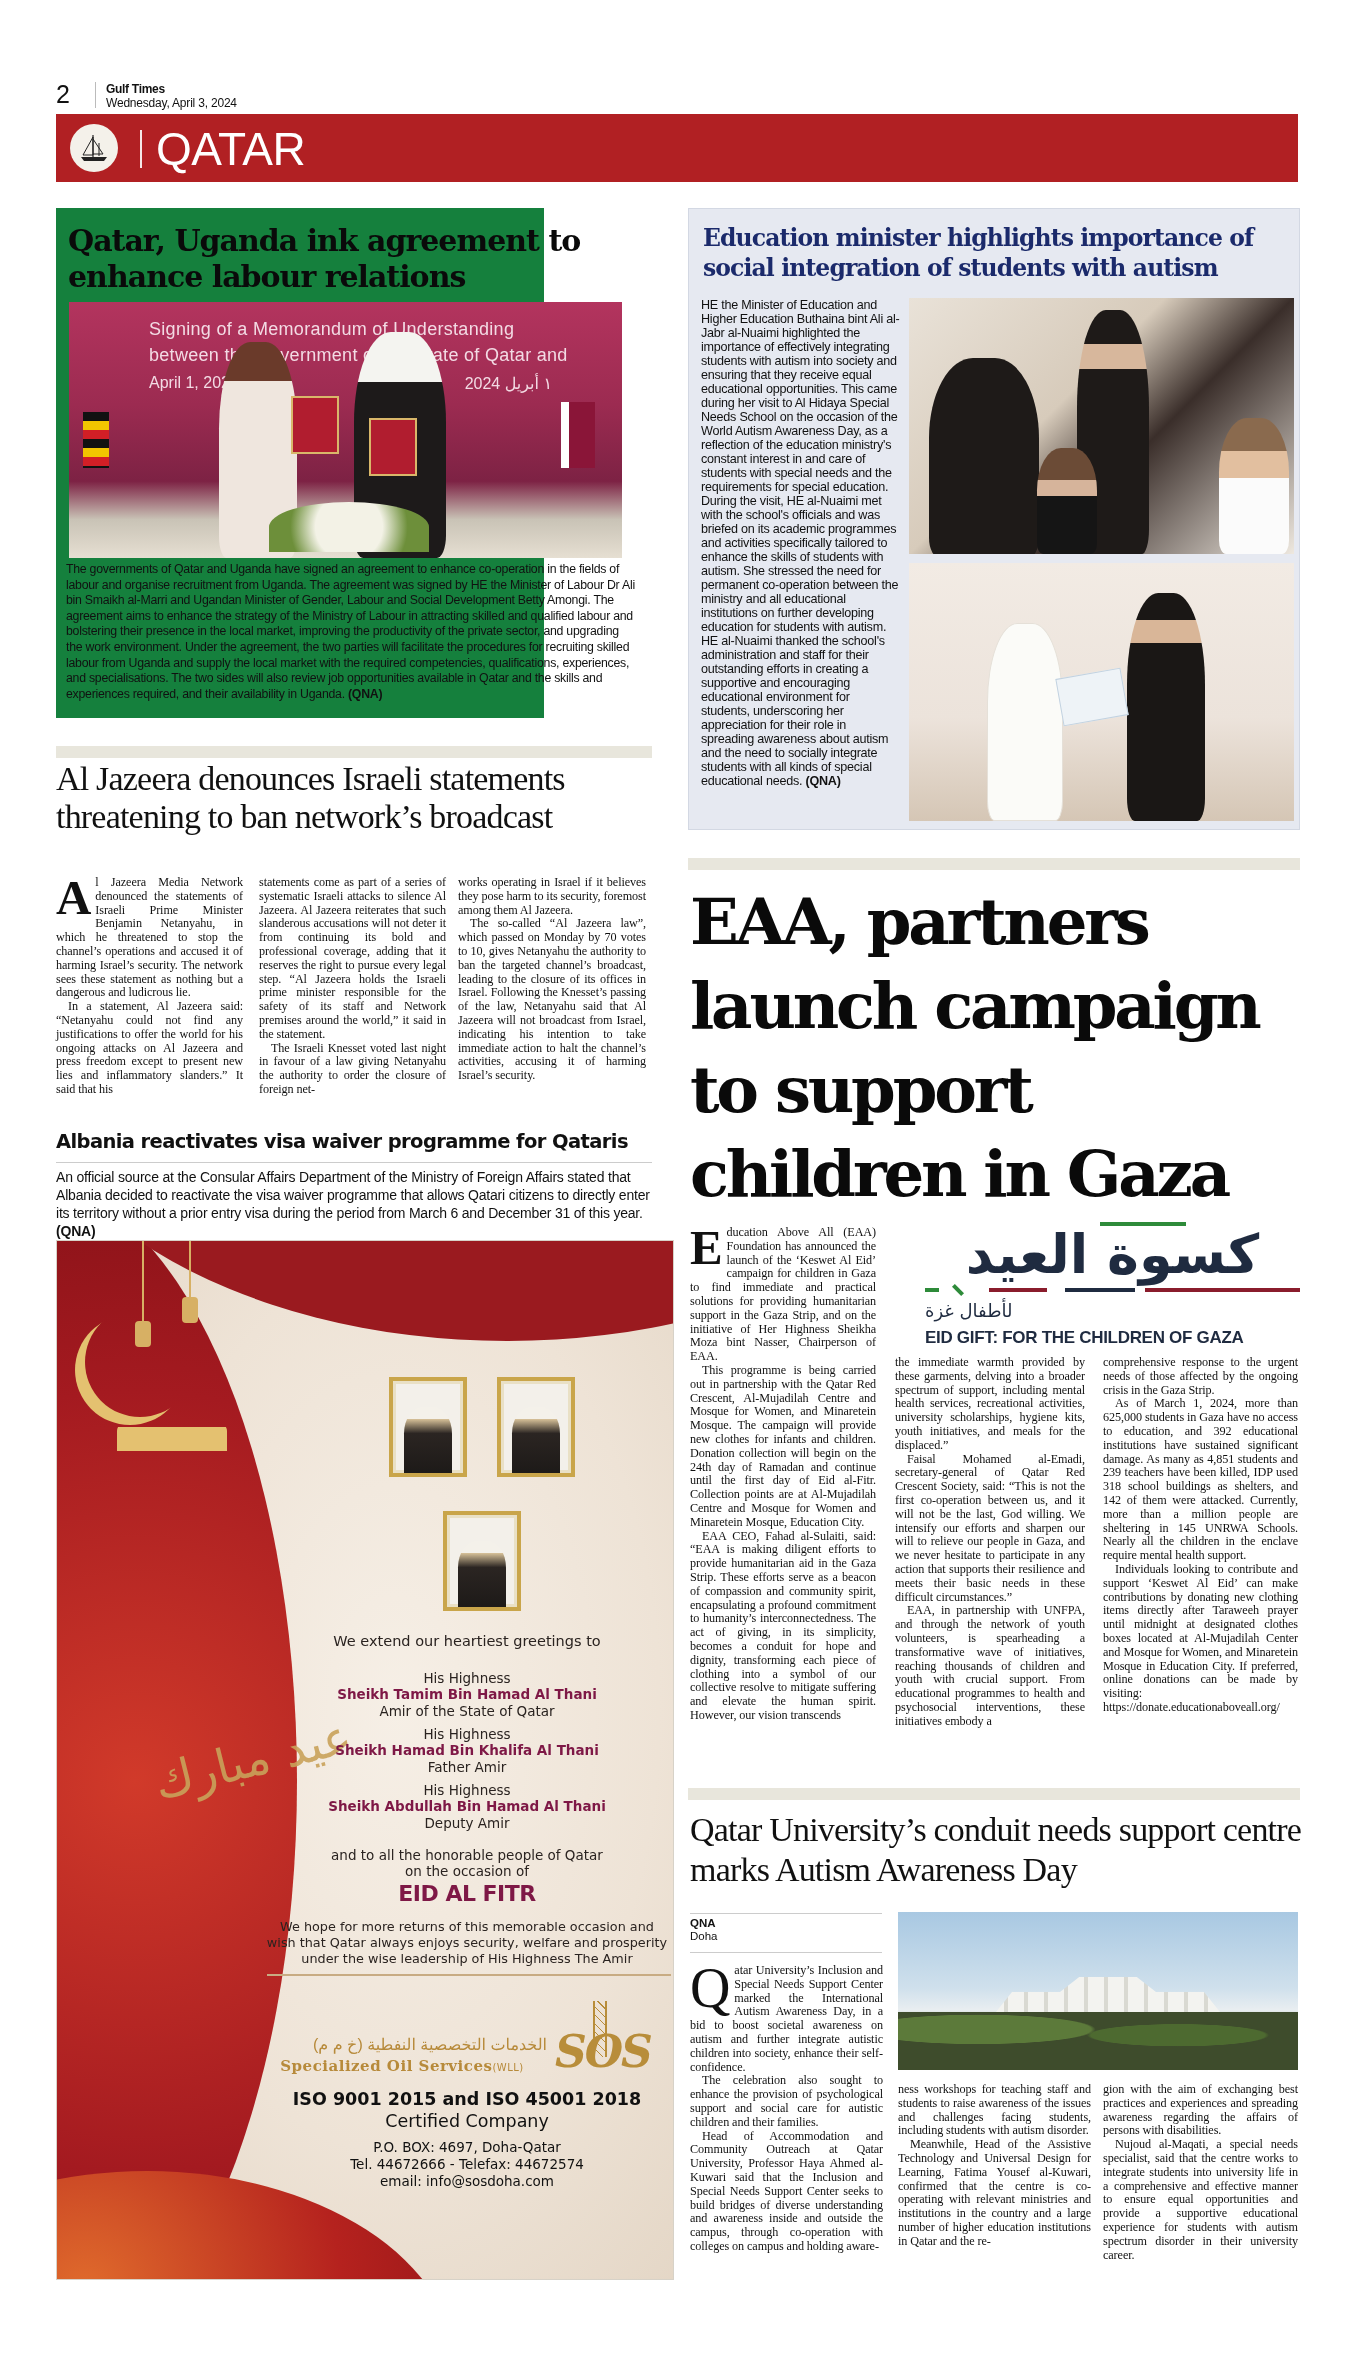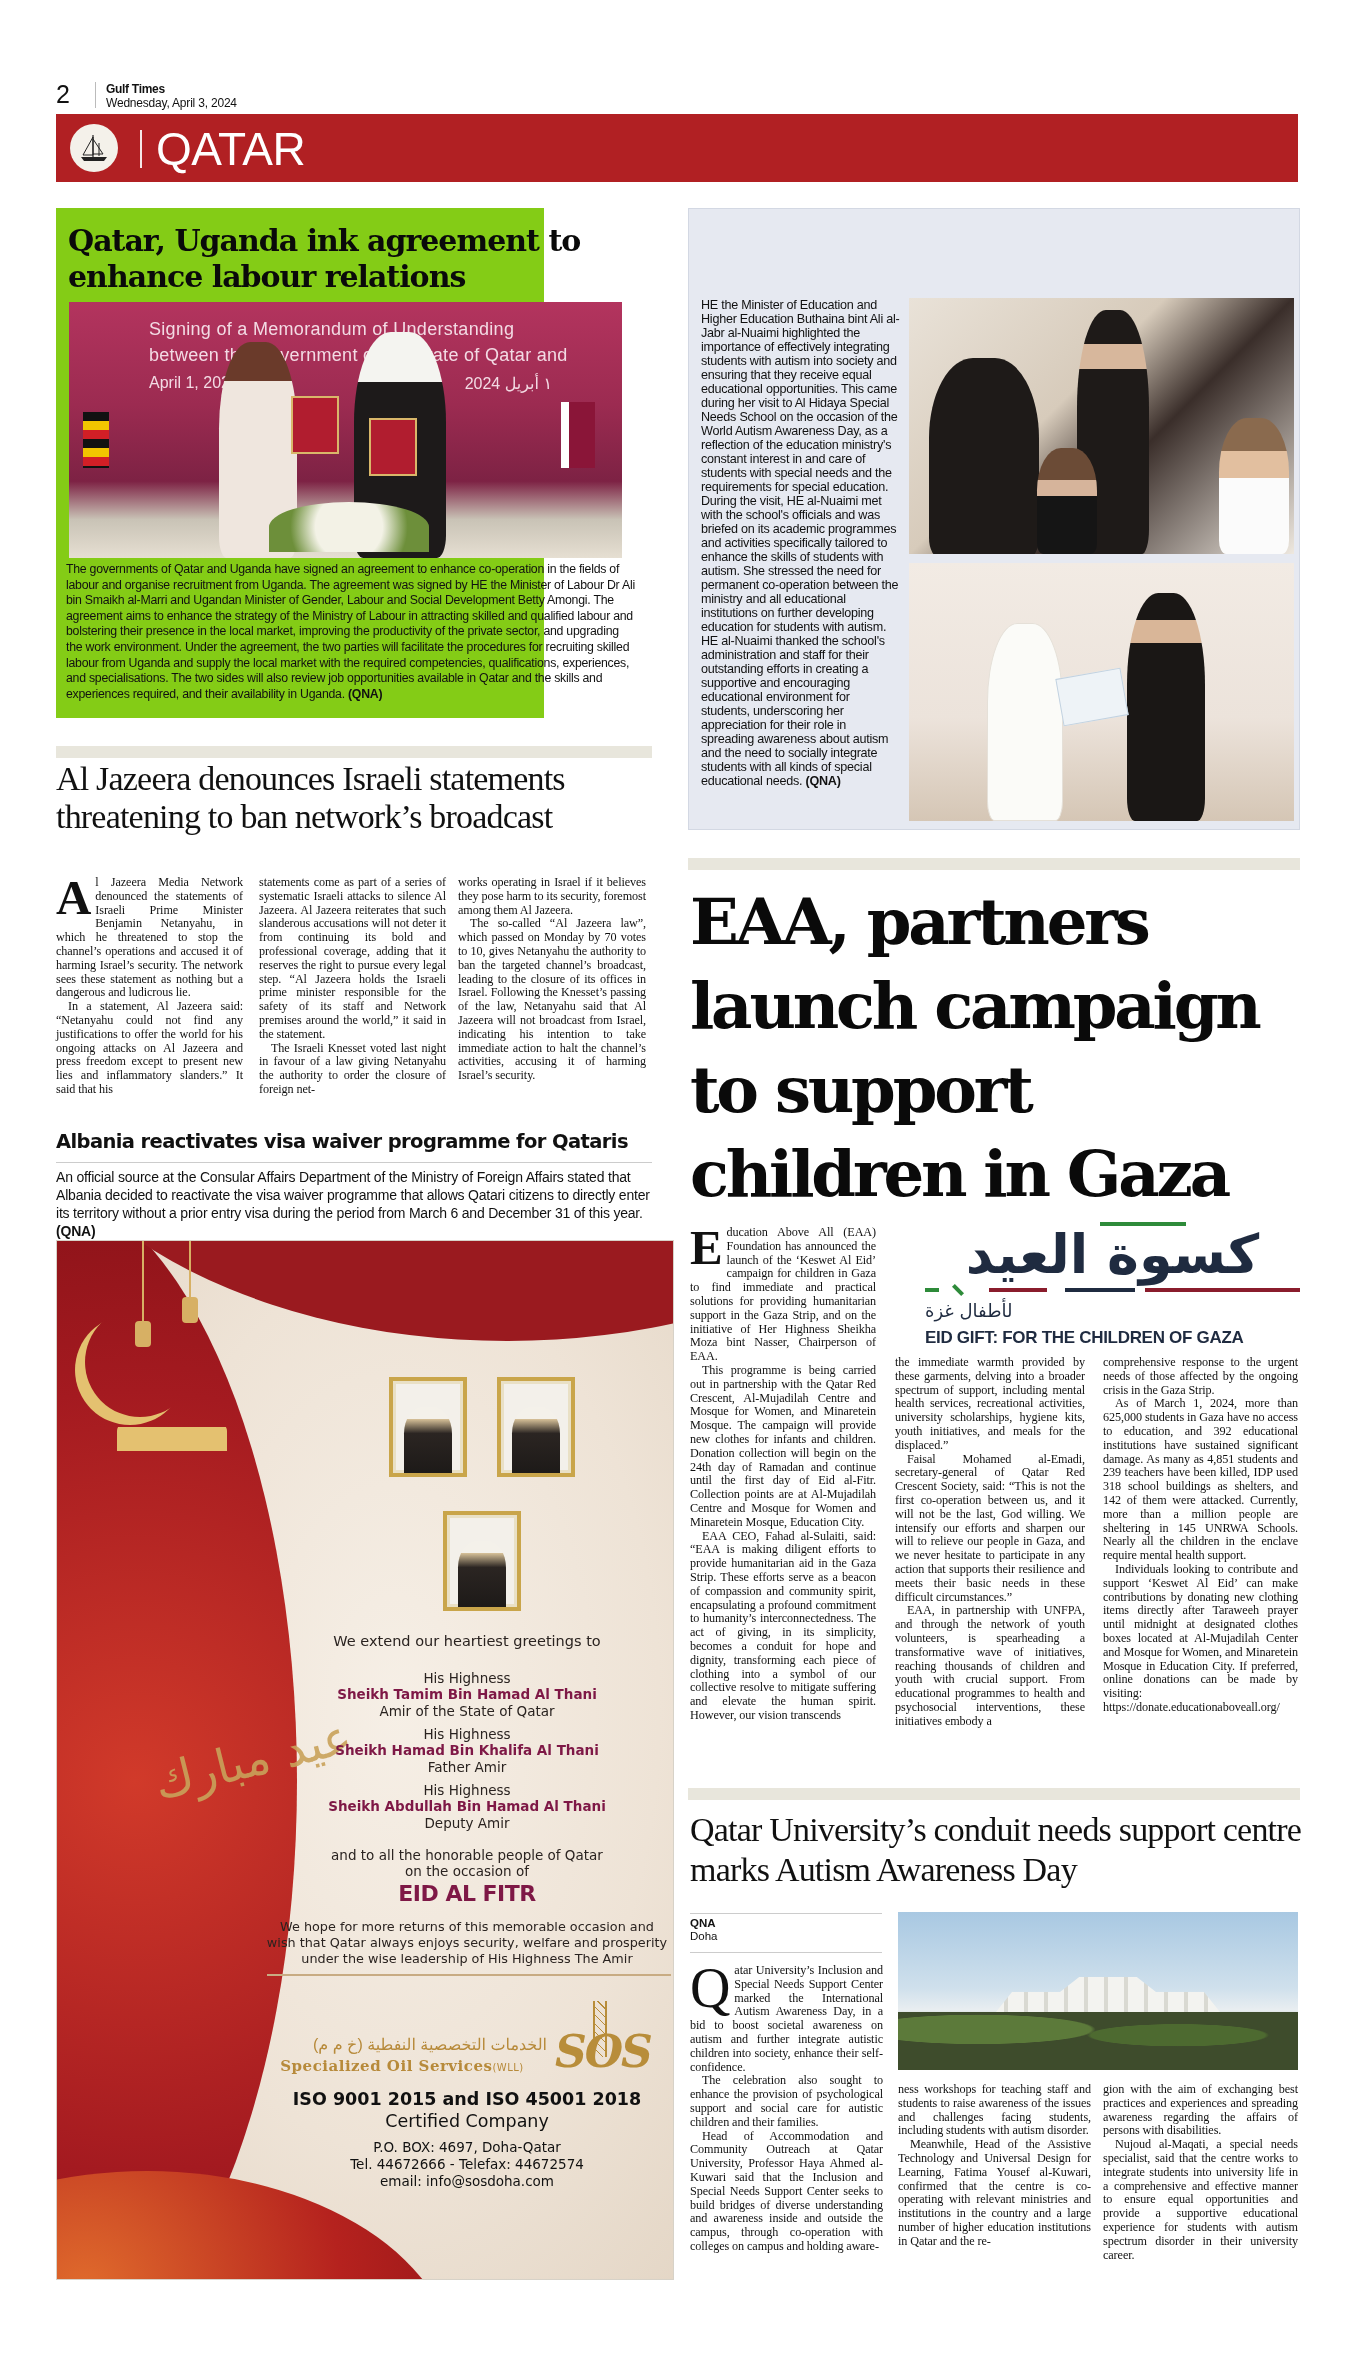--- a/index.html
+++ b/index.html
@@ -10,21 +10,21 @@
 #pagenum{left:56px;top:80px;font-size:25px;color:#111}
 #headsep{left:95px;top:82px;width:1px;height:26px;background:#bbb}
 #masthead-name{left:106px;top:82px;font-size:12px;font-weight:bold;letter-spacing:-0.3px}
 #masthead-date{left:106px;top:96px;font-size:12px;letter-spacing:-0.2px}
 #banner{left:56px;top:114px;width:1242px;height:68px;background:#b12023}
 #banner-logo{left:14px;top:10px;width:48px;height:48px;border-radius:50%;background:#f4f1ea;display:flex;align-items:center;justify-content:center}
 #banner-bar{left:84px;top:16px;width:2px;height:38px;background:#f6e7e7}
 #banner-title{left:100px;top:8px;font-size:46px;color:#fff;font-weight:normal;letter-spacing:-0.5px;font-family:"Liberation Sans",sans-serif}
 
 
-#uganda{left:56px;top:208px;width:488px;height:510px;background:#84cc16}
+#uganda{left:56px;top:208px;width:488px;height:510px;background:#15803d}
 #uganda h2{position:absolute;left:12px;top:15px;width:560px;font-family:"DejaVu Serif",serif;font-weight:bold;font-size:30px;line-height:36px;letter-spacing:-1px;color:#0a0a0a}
 #uganda-photo{position:absolute;left:13px;top:94px;width:553px;height:256px;background:linear-gradient(180deg,#b3345e 0%,#9c2b51 40%,#7d2244 70%,#c9c3b6 85%,#e6dfd2 100%);overflow:hidden}
 #uganda-photo .banner-text{position:absolute;left:80px;top:14px;color:#f3dbe4;font-size:18px;line-height:26px;letter-spacing:0.3px}
 #uganda-photo .date{position:absolute;left:80px;top:72px;color:#f3dbe4;font-size:16px}
 #uganda-photo .date-ar{position:absolute;right:70px;top:72px;color:#f3dbe4;font-size:16px}
 .person{position:absolute;border-radius:40% 40% 10% 10%}
 #uganda-caption{position:absolute;left:10px;top:354px;width:570px;font-size:12.3px;line-height:15.6px;letter-spacing:-0.25px;color:#111;font-family:"Liberation Sans",sans-serif}
 
 
 #edu{left:688px;top:208px;width:612px;height:622px;background:#e6e9f1;border:1px solid #d3d8e3}
@@ -111,20 +111,21 @@
     <div class="abs" style="left:300px;top:116px;width:48px;height:58px;background:#b11d2f;border:2px solid #d9b76a"></div>
     <div class="abs" style="left:200px;top:200px;width:160px;height:50px;border-radius:50% 50% 0 0;background:radial-gradient(circle,#f3f2e6 0 40%,#6d8f3a 70%)"></div>
   </div>
   <div id="uganda-caption">
     <span>The governments of Qatar and Uganda have signed an agreement to enhance co-operation in the fields of labour and organise recruitment from Uganda. The agreement was signed by HE the Minister of Labour Dr Ali bin Smaikh al-Marri and Ugandan Minister of Gender, Labour and Social Development Betty Amongi. The agreement aims to enhance the strategy of the Ministry of Labour in attracting skilled and qualified labour and bolstering their presence in the local market, improving the productivity of the private sector, and upgrading the work environment. Under the agreement, the two parties will facilitate the procedures for recruiting skilled labour from Uganda and supply the local market with the required competencies, qualifications, experiences, and specialisations. The two sides will also review job opportunities available in Qatar and the skills and experiences required, and their availability in Uganda.</span>
     <b>(QNA)</b>
   </div>
 </div>
 
 <div class="abs" id="edu">
+  <h2>Education minister highlights importance of social integration of students with autism</h2>
   <div id="edu-body">
     <span>HE the Minister of Education and Higher Education Buthaina bint Ali al-Jabr al-Nuaimi highlighted the importance of effectively integrating students with autism into society and ensuring that they receive equal educational opportunities. This came during her visit to Al Hidaya Special Needs School on the occasion of the World Autism Awareness Day, as a reflection of the education ministry's constant interest in and care of students with special needs and the requirements for special education. During the visit, HE al-Nuaimi met with the school's officials and was briefed on its academic programmes and activities specifically tailored to enhance the skills of students with autism. She stressed the need for permanent co-operation between the ministry and all educational institutions on further developing education for students with autism. HE al-Nuaimi thanked the school's administration and staff for their outstanding efforts in creating a supportive and encouraging educational environment for students, underscoring her appreciation for their role in spreading awareness about autism and the need to socially integrate students with all kinds of special educational needs.</span>
     <b>(QNA)</b>
   </div>
   <div id="edu-photo1">
     <div class="person" style="left:20px;top:60px;width:110px;height:200px;background:linear-gradient(180deg,#1e1a18 0 100%)"></div>
     <div class="person" style="left:168px;top:12px;width:72px;height:244px;background:linear-gradient(180deg,#1e1a18 0 14%,#d7b79c 14% 24%,#1e1a18 24% 100%)"></div>
     <div class="person" style="left:128px;top:150px;width:60px;height:106px;background:linear-gradient(180deg,#6b4b36 0 30%,#d6b49b 30% 45%,#151515 45% 100%)"></div>
     <div class="person" style="left:310px;top:120px;width:70px;height:136px;background:linear-gradient(180deg,#8a6a4e 0 24%,#e2bf9f 24% 44%,#fbfbfb 44% 100%)"></div>
   </div>

